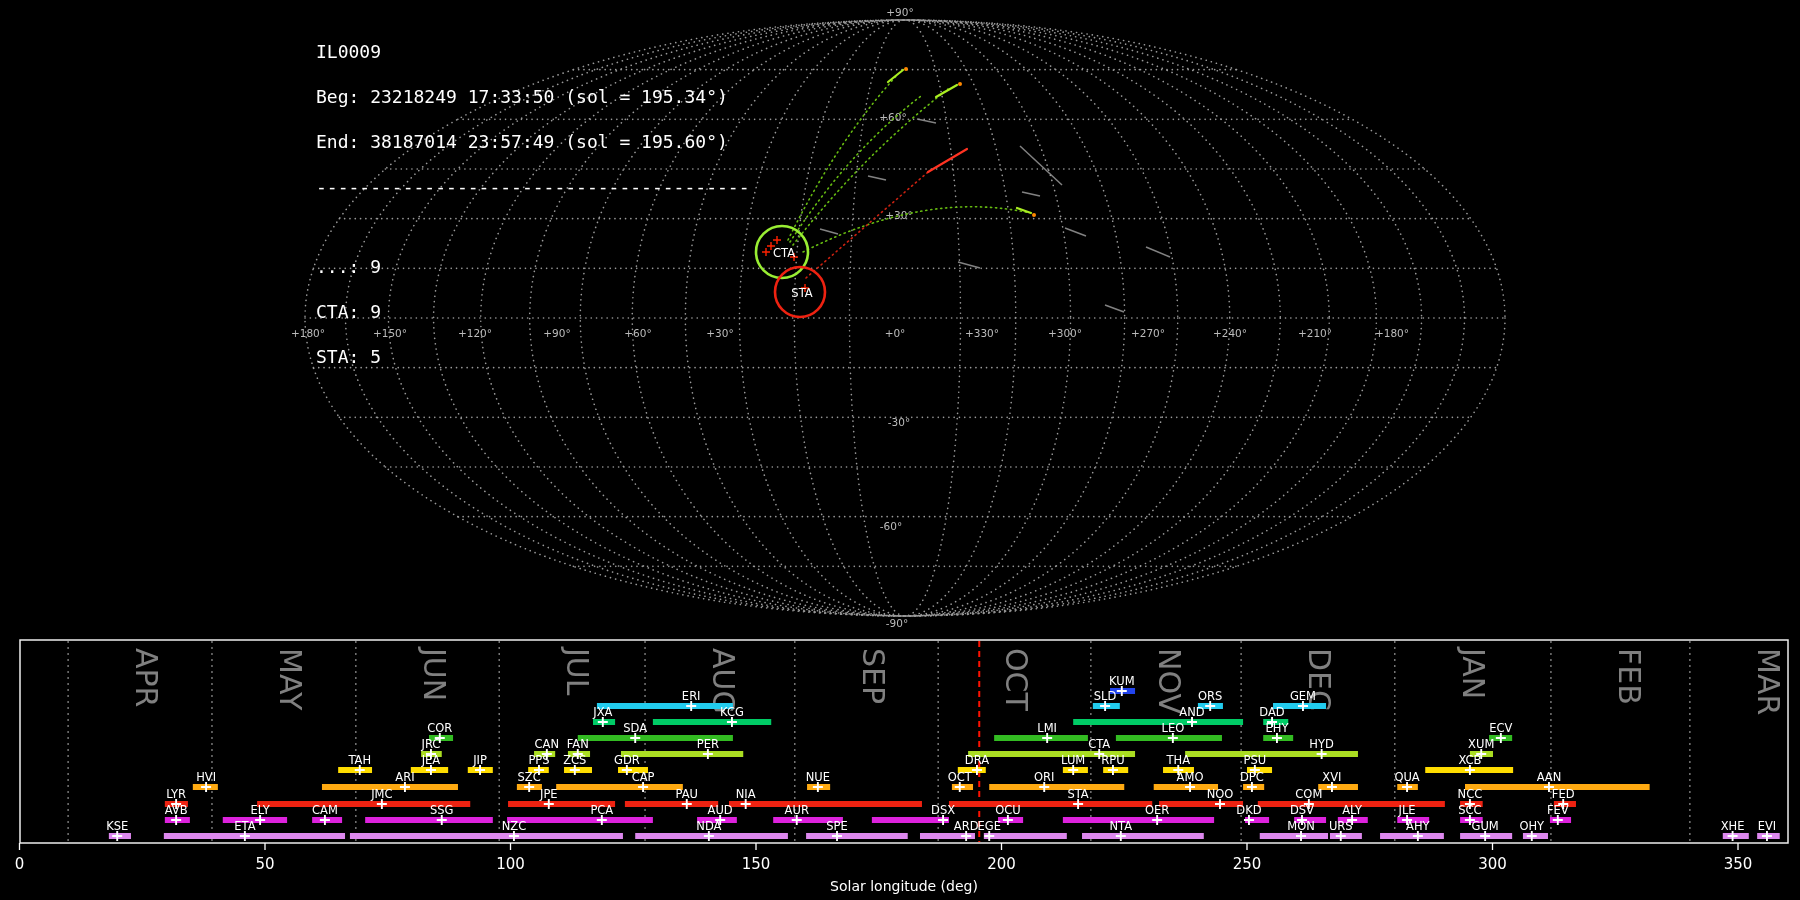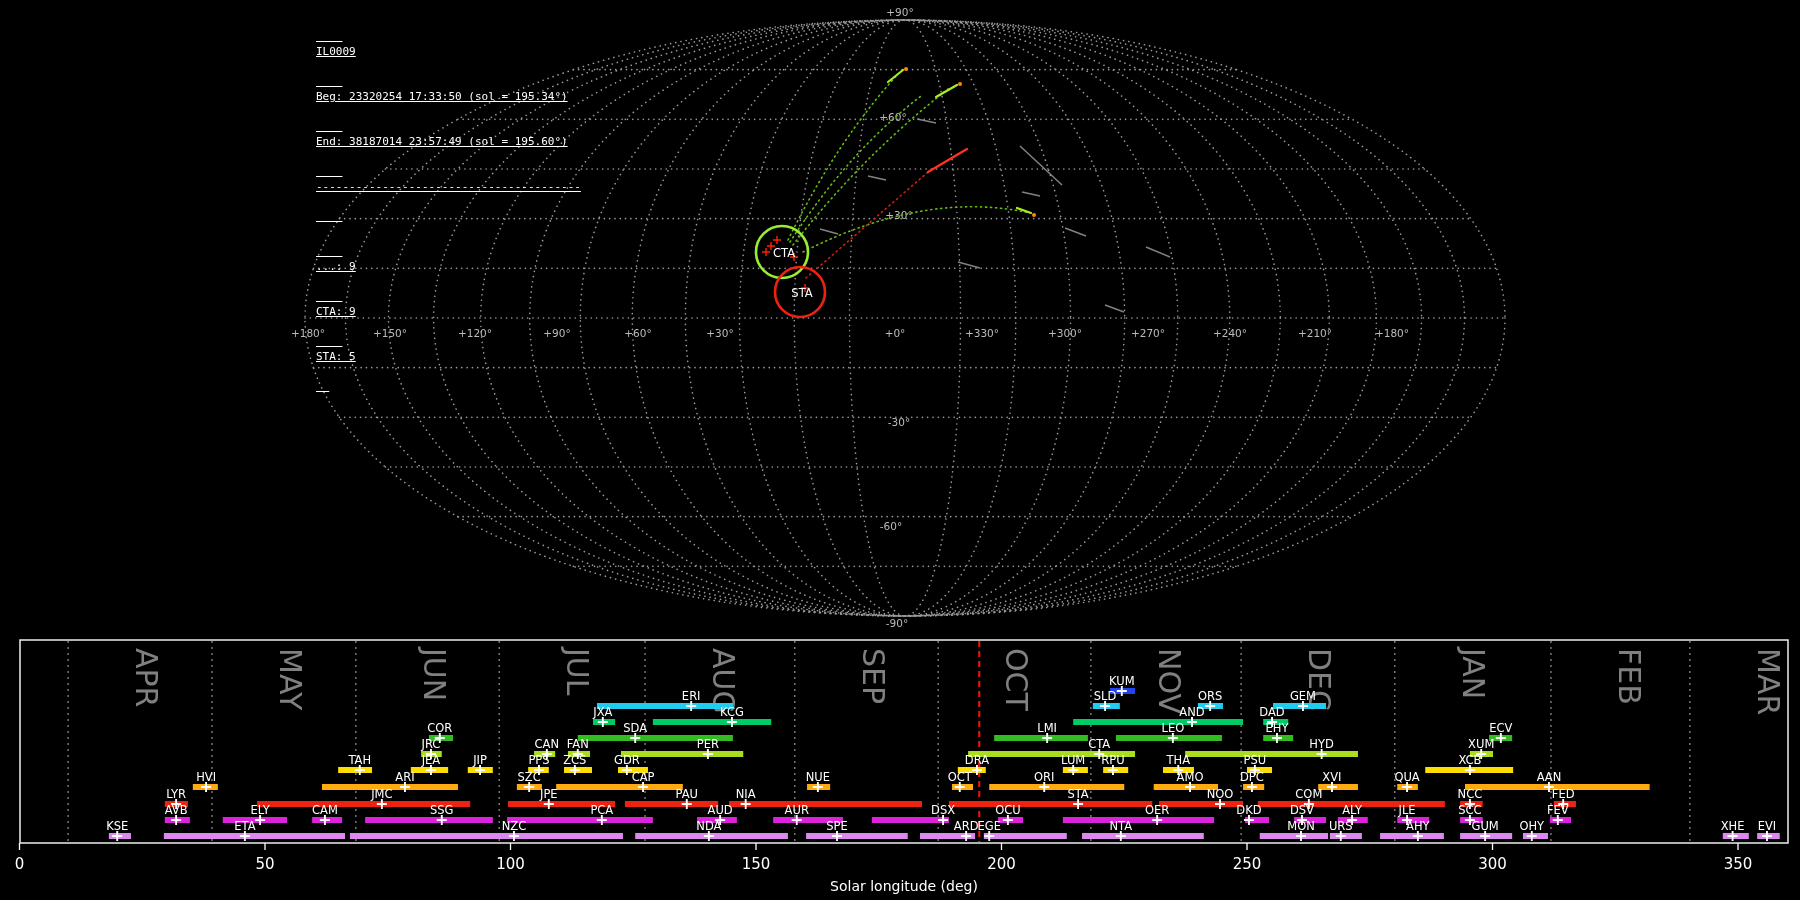--- a/index.html
+++ b/index.html
@@ -1,21 +1,21 @@
 <!DOCTYPE html>
 <html><head>
 <meta charset="utf-8">
 <style>
   html,body{margin:0;padding:0;background:#000;}
   #app{position:relative;width:1800px;height:900px;background:#000;overflow:hidden;
        font-family:"DejaVu Sans", sans-serif;}
   #plot{position:absolute;left:0;top:0;}
   #info{position:absolute;left:316px;top:14px;color:#fff;
-        font-family:"DejaVu Sans Mono", monospace;font-size:11px;line-height:15px;
-        white-space:pre;text-decoration:underline;}
+        font-family:"DejaVu Sans Mono", monospace;font-size:18px;line-height:15px;
+        white-space:pre;}
   #info .gap{height:5px;}
 </style>
 </head>
 <body>
 
 <div id="app">
   <svg id="plot" width="1800" height="900">
       <ellipse cx="905" cy="318" rx="600" ry="298" stroke="#9a9a9a" stroke-dasharray="0.1 5.2" stroke-linecap="round" stroke-width="1.6" fill="none"></ellipse>
       <ellipse cx="905" cy="318" rx="55.49639542734511" ry="298" stroke="#9a9a9a" stroke-dasharray="0.1 5.2" stroke-linecap="round" stroke-width="1.6" fill="none"></ellipse>
       <ellipse cx="905" cy="318" rx="110.75514676950871" ry="298" stroke="#9a9a9a" stroke-dasharray="0.1 5.2" stroke-linecap="round" stroke-width="1.6" fill="none"></ellipse>
@@ -388,21 +388,21 @@
       <line x1="1247" y1="843" x2="1247" y2="850" stroke="#ffffff" stroke-width="1.3"></line>
       <text x="1247" y="869" font-size="15" fill="#ffffff" text-anchor="middle" font-family="&quot;DejaVu Sans&quot;, sans-serif">250</text>
       <line x1="1492.5" y1="843" x2="1492.5" y2="850" stroke="#ffffff" stroke-width="1.3"></line>
       <text x="1492.5" y="869" font-size="15" fill="#ffffff" text-anchor="middle" font-family="&quot;DejaVu Sans&quot;, sans-serif">300</text>
       <line x1="1738" y1="843" x2="1738" y2="850" stroke="#ffffff" stroke-width="1.3"></line>
       <text x="1738" y="869" font-size="15" fill="#ffffff" text-anchor="middle" font-family="&quot;DejaVu Sans&quot;, sans-serif">350</text>
       <text x="904" y="891" font-size="14" fill="#ffffff" text-anchor="middle" font-family="&quot;DejaVu Sans&quot;, sans-serif">Solar longitude (deg)</text>
     </svg>
   <div id="info">
     <div>IL0009</div>
-    <div>Beg: 23320254 17:33:50 (sol = 195.34°)</div>
+    <div>Beg: 23218249 17:33:50 (sol = 195.34°)</div>
     <div>End: 38187014 23:57:49 (sol = 195.60°)</div>
     <div>----------------------------------------</div>
     <div class="gap"></div>
     <div>...: 9</div>
     <div>CTA: 9</div>
     <div>STA: 5</div>
   </div>
 </div>
 
 </body></html>

